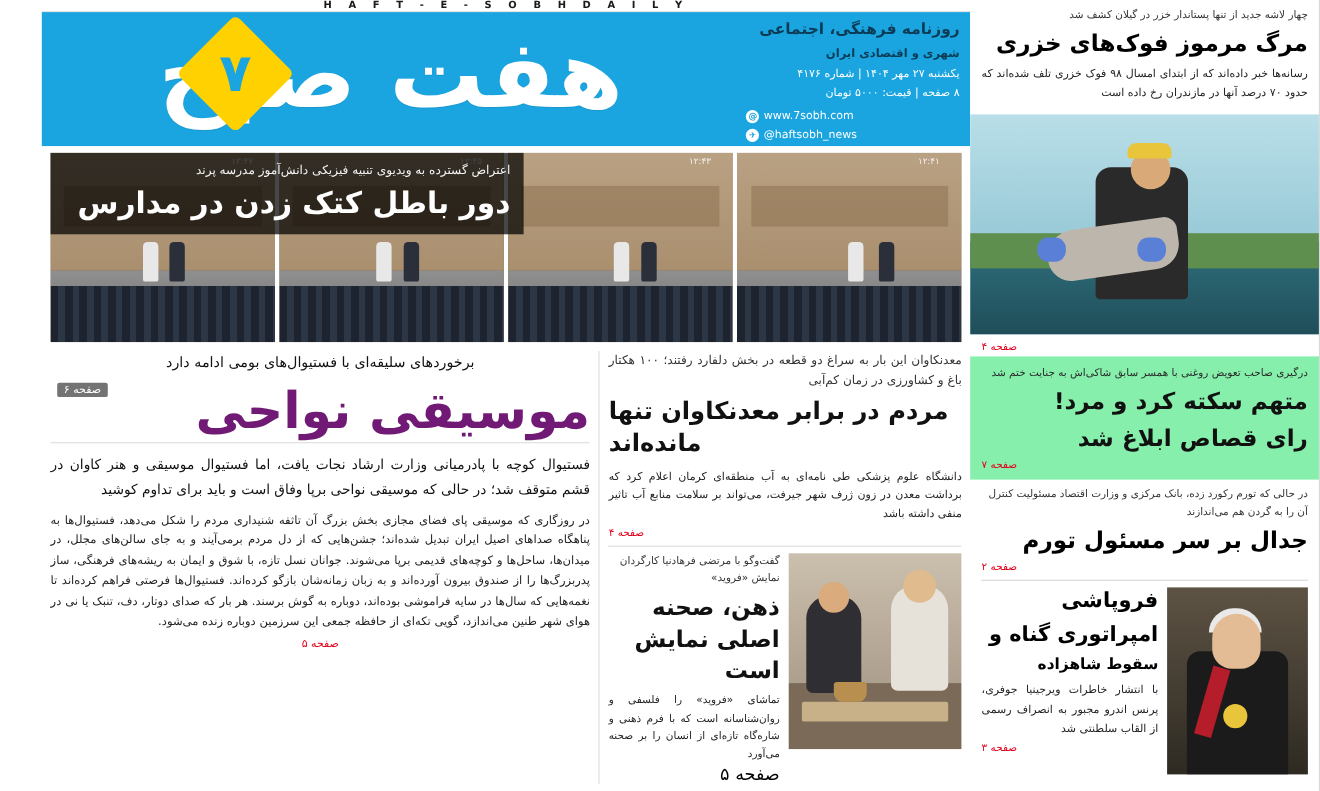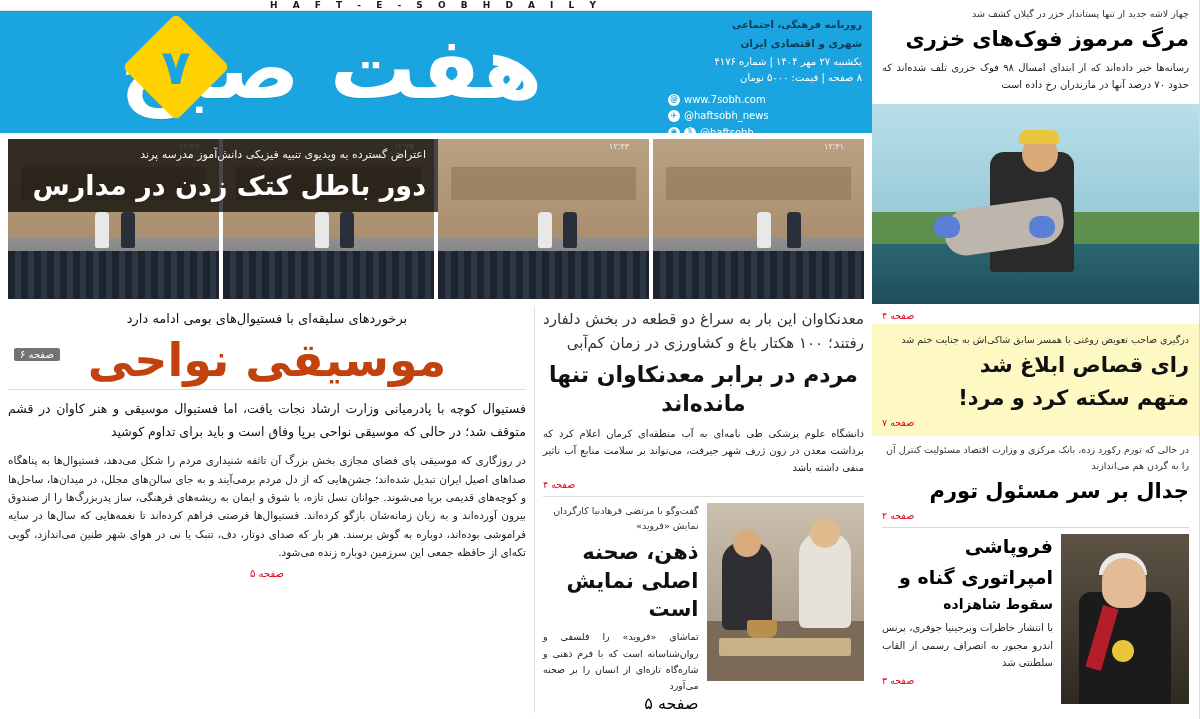--- a/index.html
+++ b/index.html
@@ -8,20 +8,21 @@
     background: #ffffff;
     font-family: "DejaVu Sans", "Liberation Sans", sans-serif;
   }
   .page {
     width: 1200px; height: 719px;
     position: relative;
     background: #fff;
     overflow: hidden;
     display: flex;
     flex-direction: row-reverse;
+    padding-left: 38px;
   }
 
   
   .top-strip {
     height: 16px;
     background: #ffffff;
     display: flex;
     align-items: center;
     justify-content: center;
     letter-spacing: 6px;
@@ -62,21 +63,21 @@
     padding: 6px 10px 4px 6px;
     color: #ffffff;
     font-size: 10.5px;
     line-height: 1.55;
     text-align: right;
     direction: rtl;
   }
   .masthead-info .row1 {
     color: #0b3c55;
     font-weight: bold;
-    font-size: 10px;
+    font-size: 14px;
     margin-bottom: 2px;
   }
   .masthead-info .row2 {
     color: #0b3c55;
     font-weight: bold;
     font-size: 10.5px;
     margin-bottom: 3px;
   }
   .masthead-info .dateline {
     color: #ffffff;
@@ -252,22 +253,21 @@
   .center-story .kicker {
     font-size: 13px;
     color: #111;
     text-align: center;
     margin-bottom: 6px;
     line-height: 1.5;
   }
   .center-story .title-red {
     font-size: 46px;
     font-weight: bold;
-    color: #c2410c;
-    text-align: center;
+    color: #701a75;
     line-height: 1.15;
     margin-bottom: 2px;
   }
   .center-story .title-blue {
     font-size: 38px;
     font-weight: bold;
     color: #1ba5e0;
     text-align: center;
     line-height: 1.2;
     margin-bottom: 10px;
@@ -303,33 +303,33 @@
     border-left: 1px solid #ddd;
     padding-left: 8px;
   }
   .story-mine {
     direction: rtl;
     text-align: right;
     border-bottom: 1px solid #ddd;
     padding-bottom: 6px;
   }
   .story-mine .kicker {
-    font-size: 15px;
+    font-size: 11px;
     line-height: 1.6;
     color: #333;
     text-align: justify;
     margin-bottom: 5px;
   }
   .story-mine .head {
     font-size: 22px;
     font-weight: bold;
     color: #111;
     line-height: 1.35;
     margin-bottom: 6px;
-    text-align: center;
+    text-align: left;
   }
   .story-mine .body {
     font-size: 10px;
     line-height: 1.7;
     color: #222;
     text-align: justify;
   }
   .story-mine .pagenum { font-size: 9.5px; color:#e3001b; text-align:left; margin-top:3px; }
 
   .story-theater {
@@ -423,21 +423,21 @@
     transform: rotate(-8deg);
   }
   .seal-photo .glove-l, .seal-photo .glove-r {
     position:absolute; top:56%; width:26px; height:22px;
     background:#5a7fd6; border-radius:10px;
   }
   .seal-photo .glove-l { left:19%; }
   .seal-photo .glove-r { left:48%; }
 
   .yellow-block {
-    background: #fef9c3;
+    background: #86efac;
     padding: 8px 10px 8px 10px;
   }
   .yellow-block .side-head { color: #111; }
   .yellow-block .side-kicker { color: #2a2a2a; }
 
   .royal-photo {
     width: 128px; height: 170px;
     background: linear-gradient(#5d5344,#2e2a22);
     position: relative; overflow: hidden; flex: 0 0 auto;
   }
@@ -597,22 +597,22 @@
       <div class="seal"></div>
       <div class="glove-l"></div>
       <div class="glove-r"></div>
     </div>
     <div class="side-block" style="padding-top:3px;padding-bottom:3px">
       <div class="side-page">صفحه ۴</div>
     </div>
 
     <div class="yellow-block">
       <div class="side-kicker">درگیری صاحب تعویض روغنی با همسر سابق شاکی‌اش به جنایت ختم شد</div>
+      <div class="side-head">متهم سکته کرد و مرد!</div>
       <div class="side-head">رای قصاص ابلاغ شد</div>
-      <div class="side-head">متهم سکته کرد و مرد!</div>
       <div class="side-page">صفحه ۷</div>
     </div>
 
     <div class="side-block">
       <div class="side-kicker">در حالی که تورم رکورد زده، بانک مرکزی و وزارت اقتصاد مسئولیت کنترل آن را به گردن هم می‌اندازند</div>
       <div class="side-head">جدال بر سر مسئول تورم</div>
       <div class="side-page">صفحه ۲</div>
     </div>
 
     <div class="side-divider"></div>

